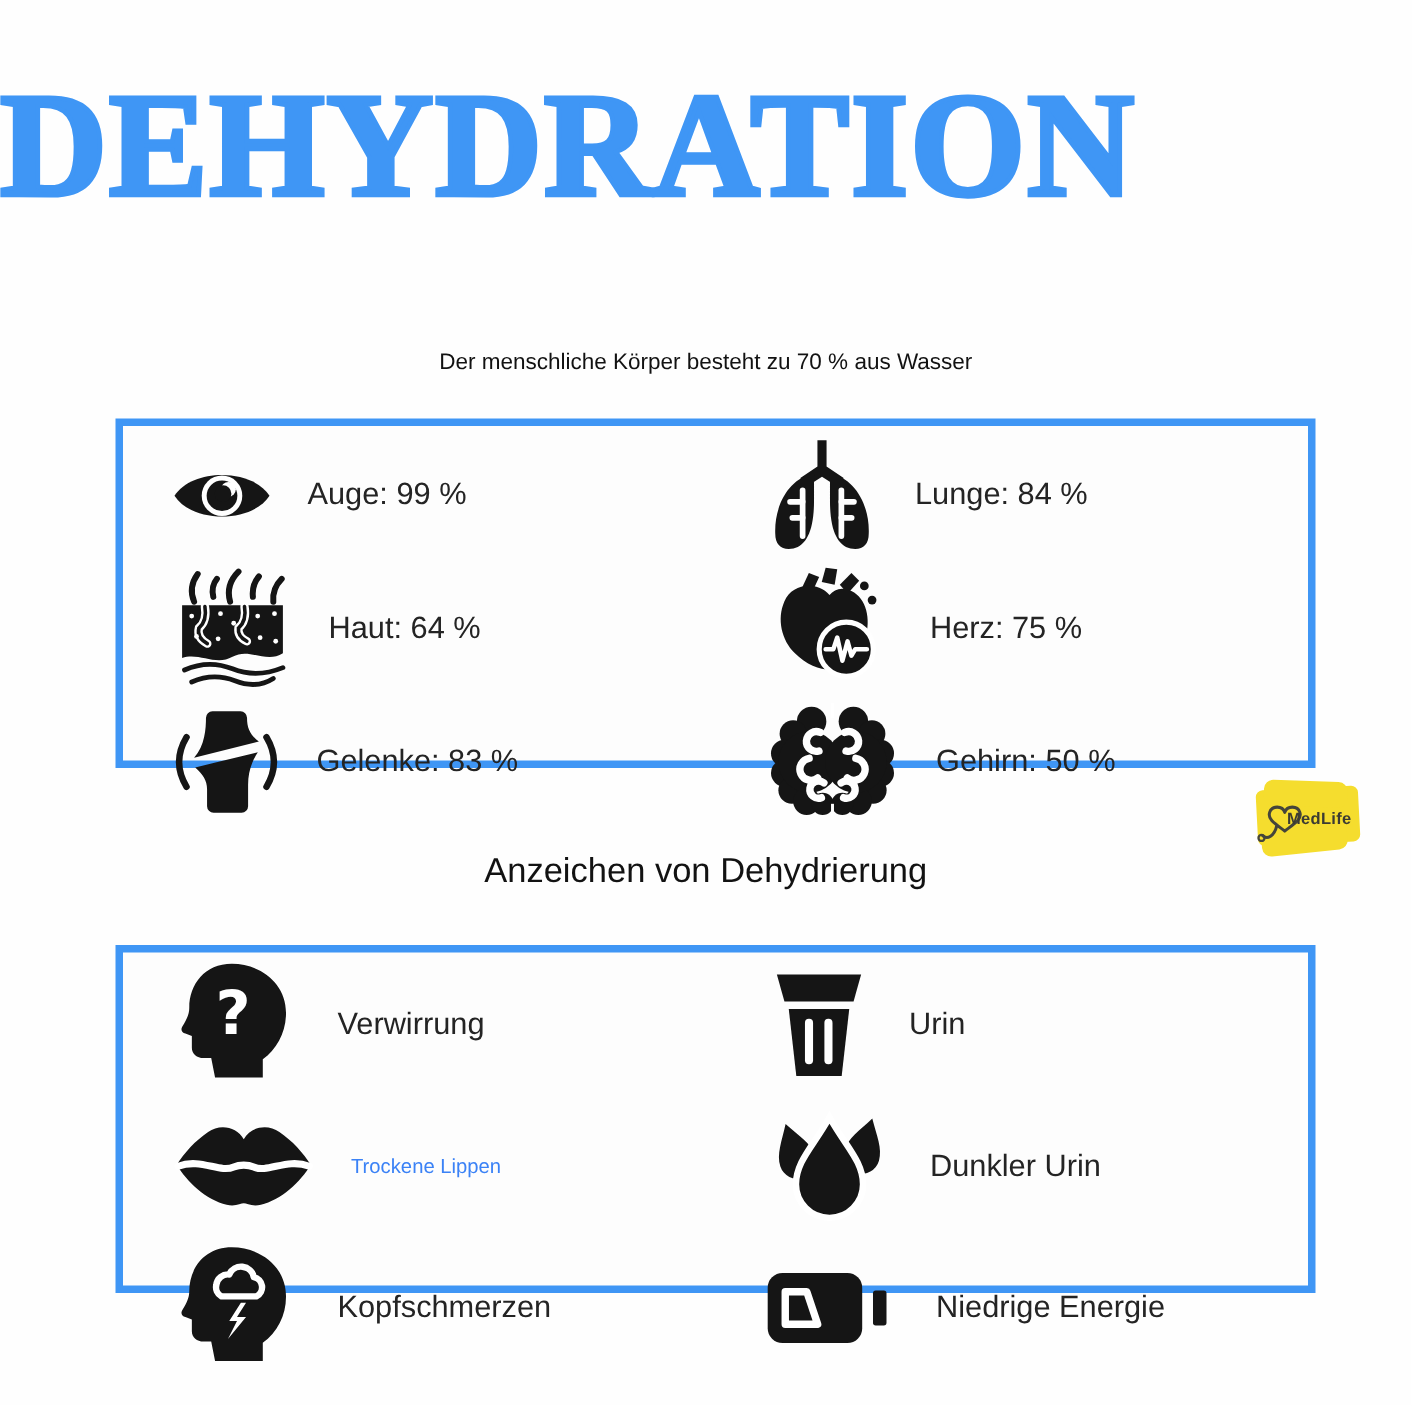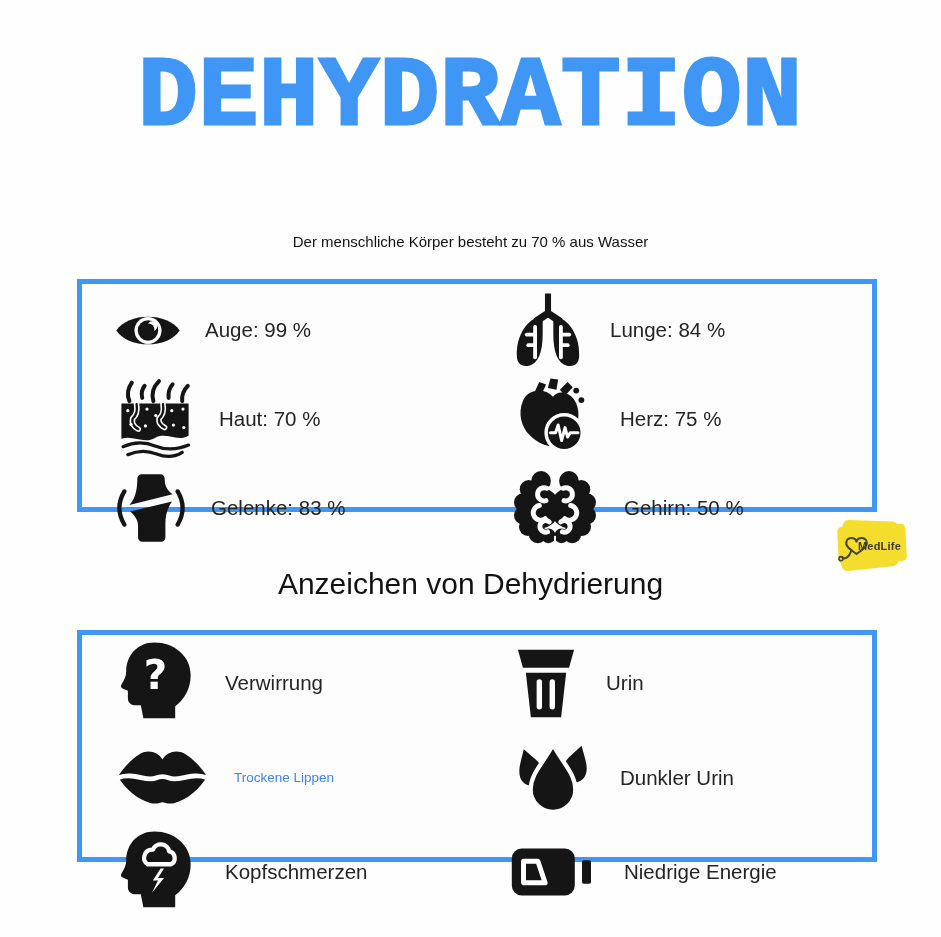--- a/index.html
+++ b/index.html
@@ -2,31 +2,31 @@
 <html><head>
 <meta charset="utf-8">
 <style>
   * { box-sizing: border-box; }
   html,body { margin:0; padding:0; background:#ffffff; }
   body { font-family:"Liberation Sans", sans-serif; }
   .canvas { position:relative; width:941px; height:937px; margin:0 auto; background:#fefefe; overflow:hidden; }
 
   .title {
     position:absolute; top:44px; left:0; width:100%; margin:0;
-    text-align:center; font-family:Liberation Mono, monospace;
+    font-family:Liberation Serif, serif;
     font-weight:bold; font-size:99px; line-height:1.1;
     color:#3F96F5; -webkit-text-stroke:3px #3F96F5; letter-spacing:1px;
   }
   .subtitle {
     position:absolute; top:233px; left:0; width:100%;
     text-align:center; font-size:15px; color:#121212;
   }
   .heading2 {
     position:absolute; top:567px; left:0; width:100%;
-    text-align:center; font-size:30px; color:#121212;
+    text-align:center; font-size:23px; color:#121212;
   }
 
   .panel {
     position:absolute; left:77px; width:800px;
     border:5px solid #3F96F5; background:#fdfdfd;
     display:grid; grid-template-columns:1fr 1fr;
   }
   .panel1 { top:279px; height:233px; }
   .panel2 { top:630px; height:232px; }
 
@@ -115,21 +115,21 @@
             <circle cx="38" cy="58" r="2"></circle>
               <circle cx="73" cy="57" r="2"></circle>
               <circle cx="86" cy="60" r="2"></circle>
           </g>
           <g stroke="#151515" stroke-width="4" stroke-linecap="round" fill="none">
             <path d="M10,84 q20,-9 40,-1 t42,-1"></path>
             <path d="M16,94 q18,-8 36,-1 t32,-2"></path>
           </g>
         </svg>
       </span>
-      <span class="label">Haut: 70 %</span>
+      <span class="label">Haut: 64 %</span>
     </div>
 
     <div class="cell">
       <span class="icon">
         <svg width="86" height="86" viewBox="0 0 100 100">
           <g fill="#151515">
             <path d="M28,20 l6,-13 8,3 -6,13 z"></path>
             <path d="M44,14 l3,-11 9,1 -2,12 z"></path>
             <path d="M58,16 l9,-9 6,6 -9,10 z"></path>
             <circle cx="77" cy="17" r="3.4"></circle>

